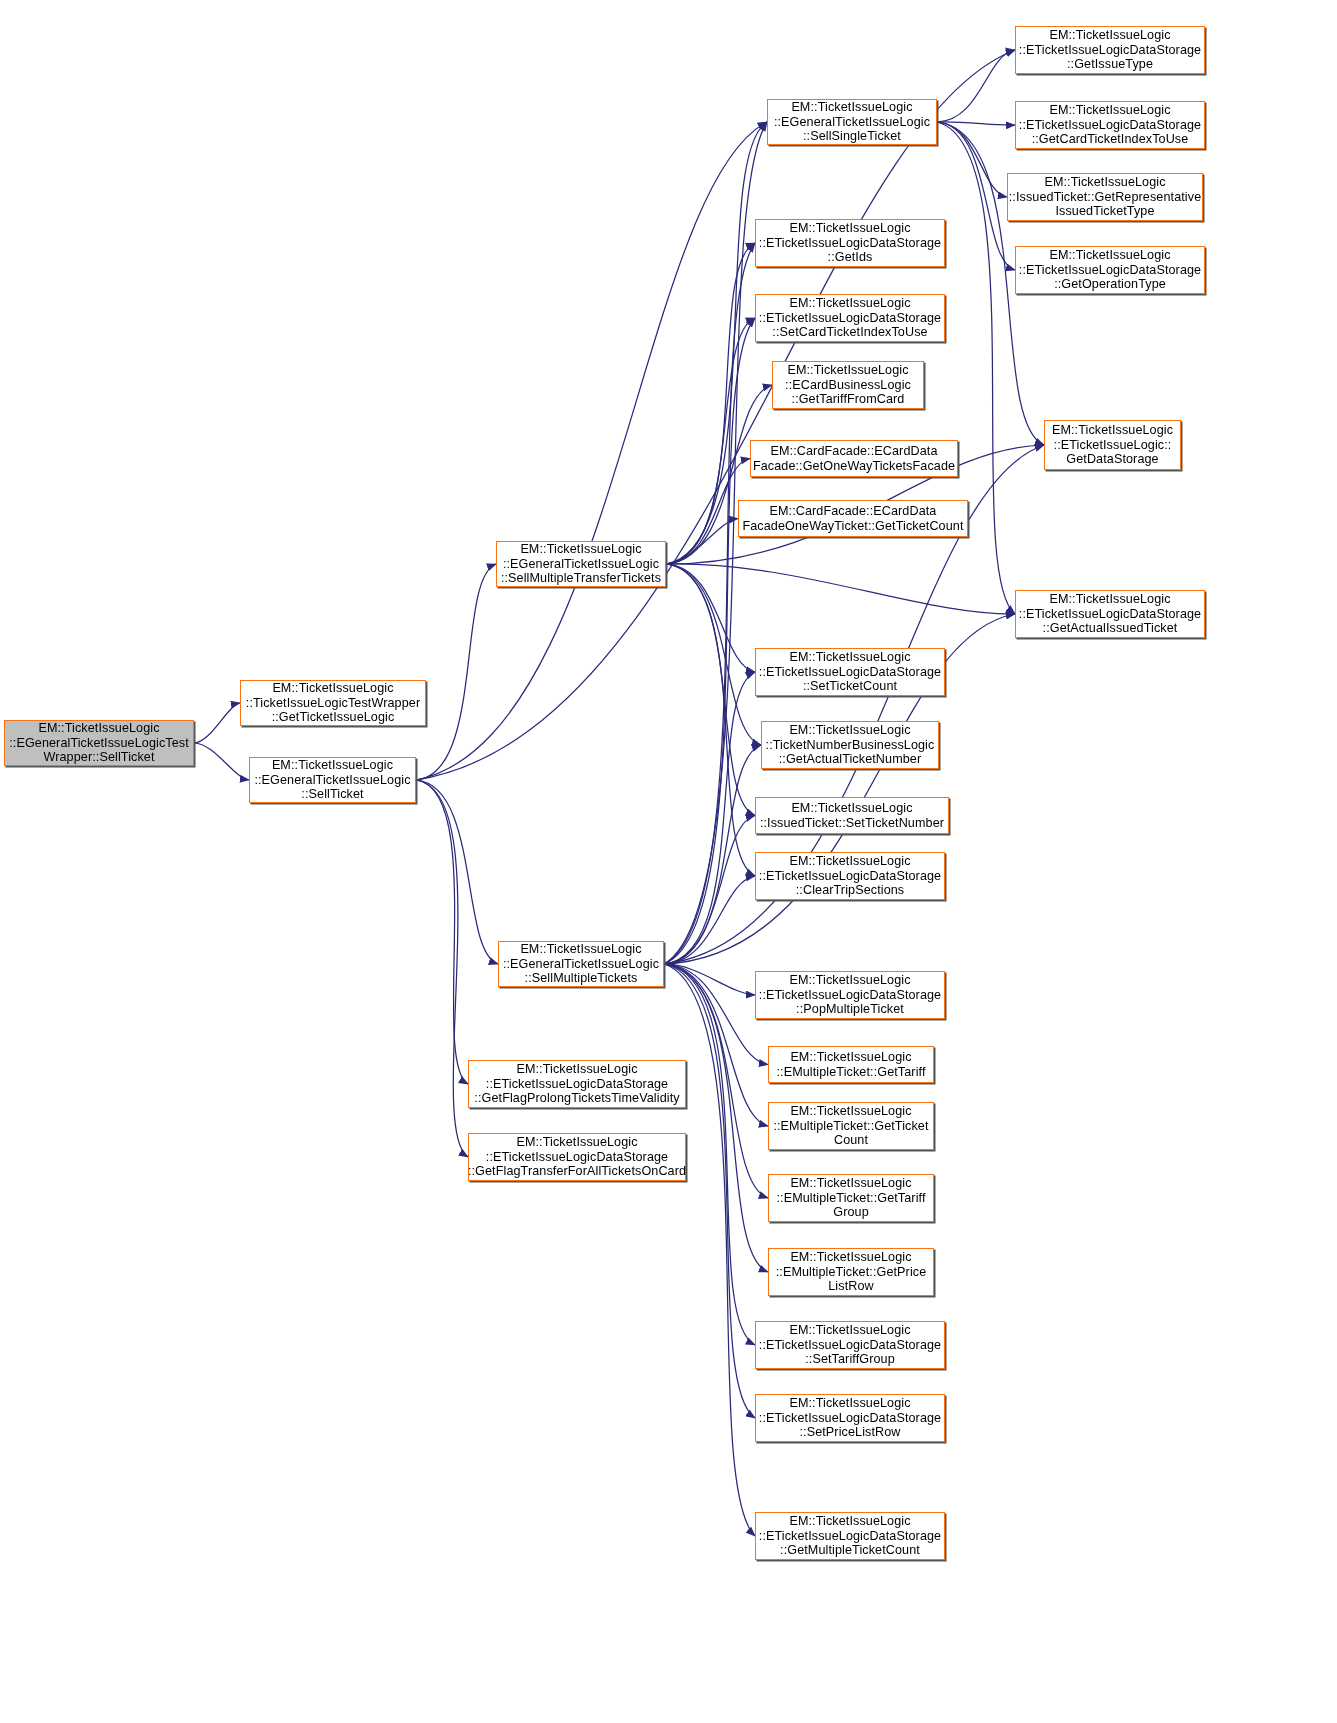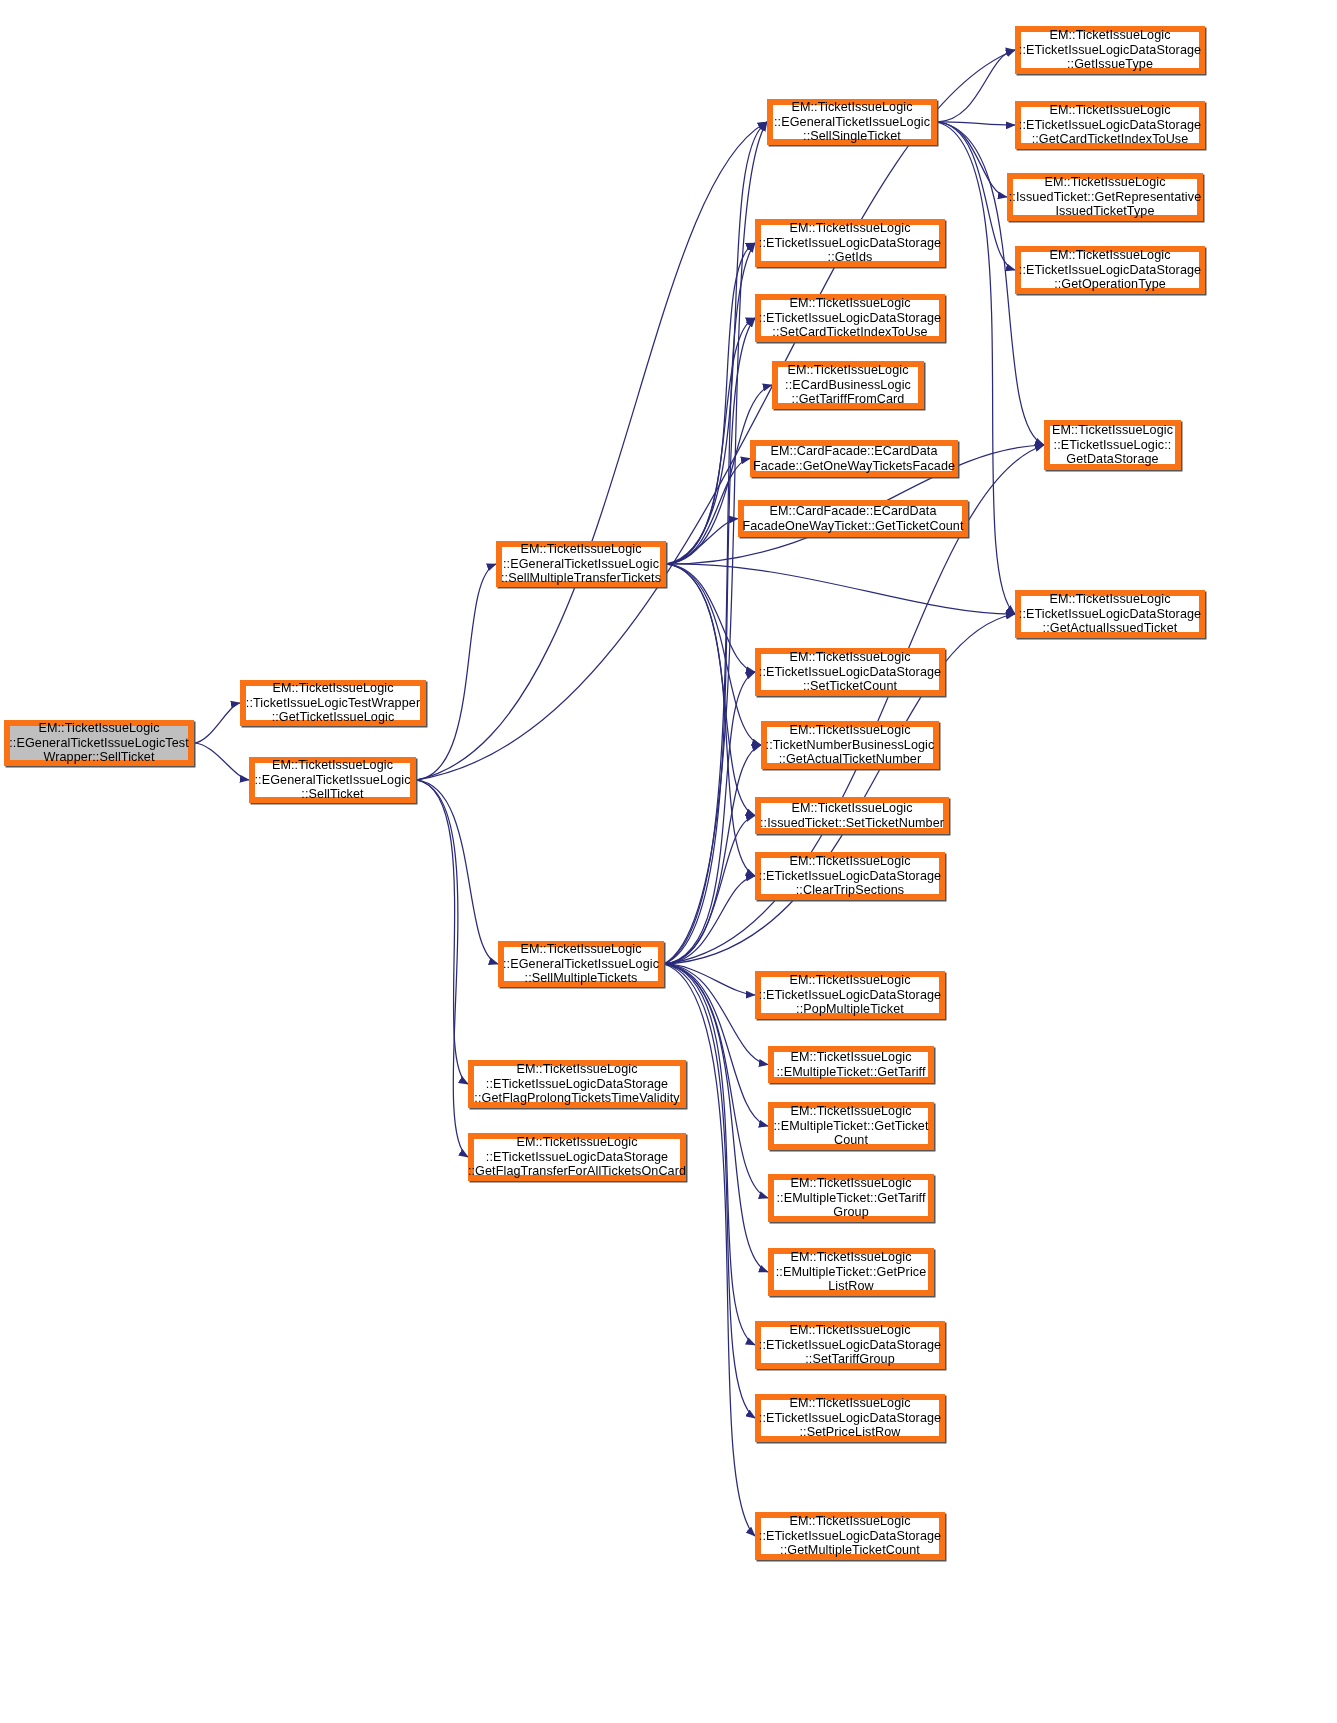--- a/index.html
+++ b/index.html
@@ -1,19 +1,19 @@
 <!DOCTYPE html>
 <html><head>
 <meta charset="utf-8">
 <style>
   html,body{margin:0;padding:0;background:#ffffff;}
   #canvas{position:relative;width:1337px;height:1723px;background:#ffffff;
           font-family:"Liberation Sans","DejaVu Sans",sans-serif;}
   svg.edges{position:absolute;left:0;top:0;width:1337px;height:1723px;overflow:visible;}
-  .node{position:absolute;box-sizing:border-box;border:6px solid #f97316;
+  .node{position:absolute;box-sizing:border-box;border:1px solid #f97316;
         background:#ffffff;color:#000000;display:flex;align-items:center;
         justify-content:center;text-align:center;line-height:1.18;
         font-size:12.6px;letter-spacing:.1px;padding:2px 3px;
         box-shadow:1.5px 1.5px 0 0 #555;}
   .node.root{background:#bfbfbf;}
   .node span{display:block;white-space:pre-line;}
 </style>
 </head>
 <body>
 

